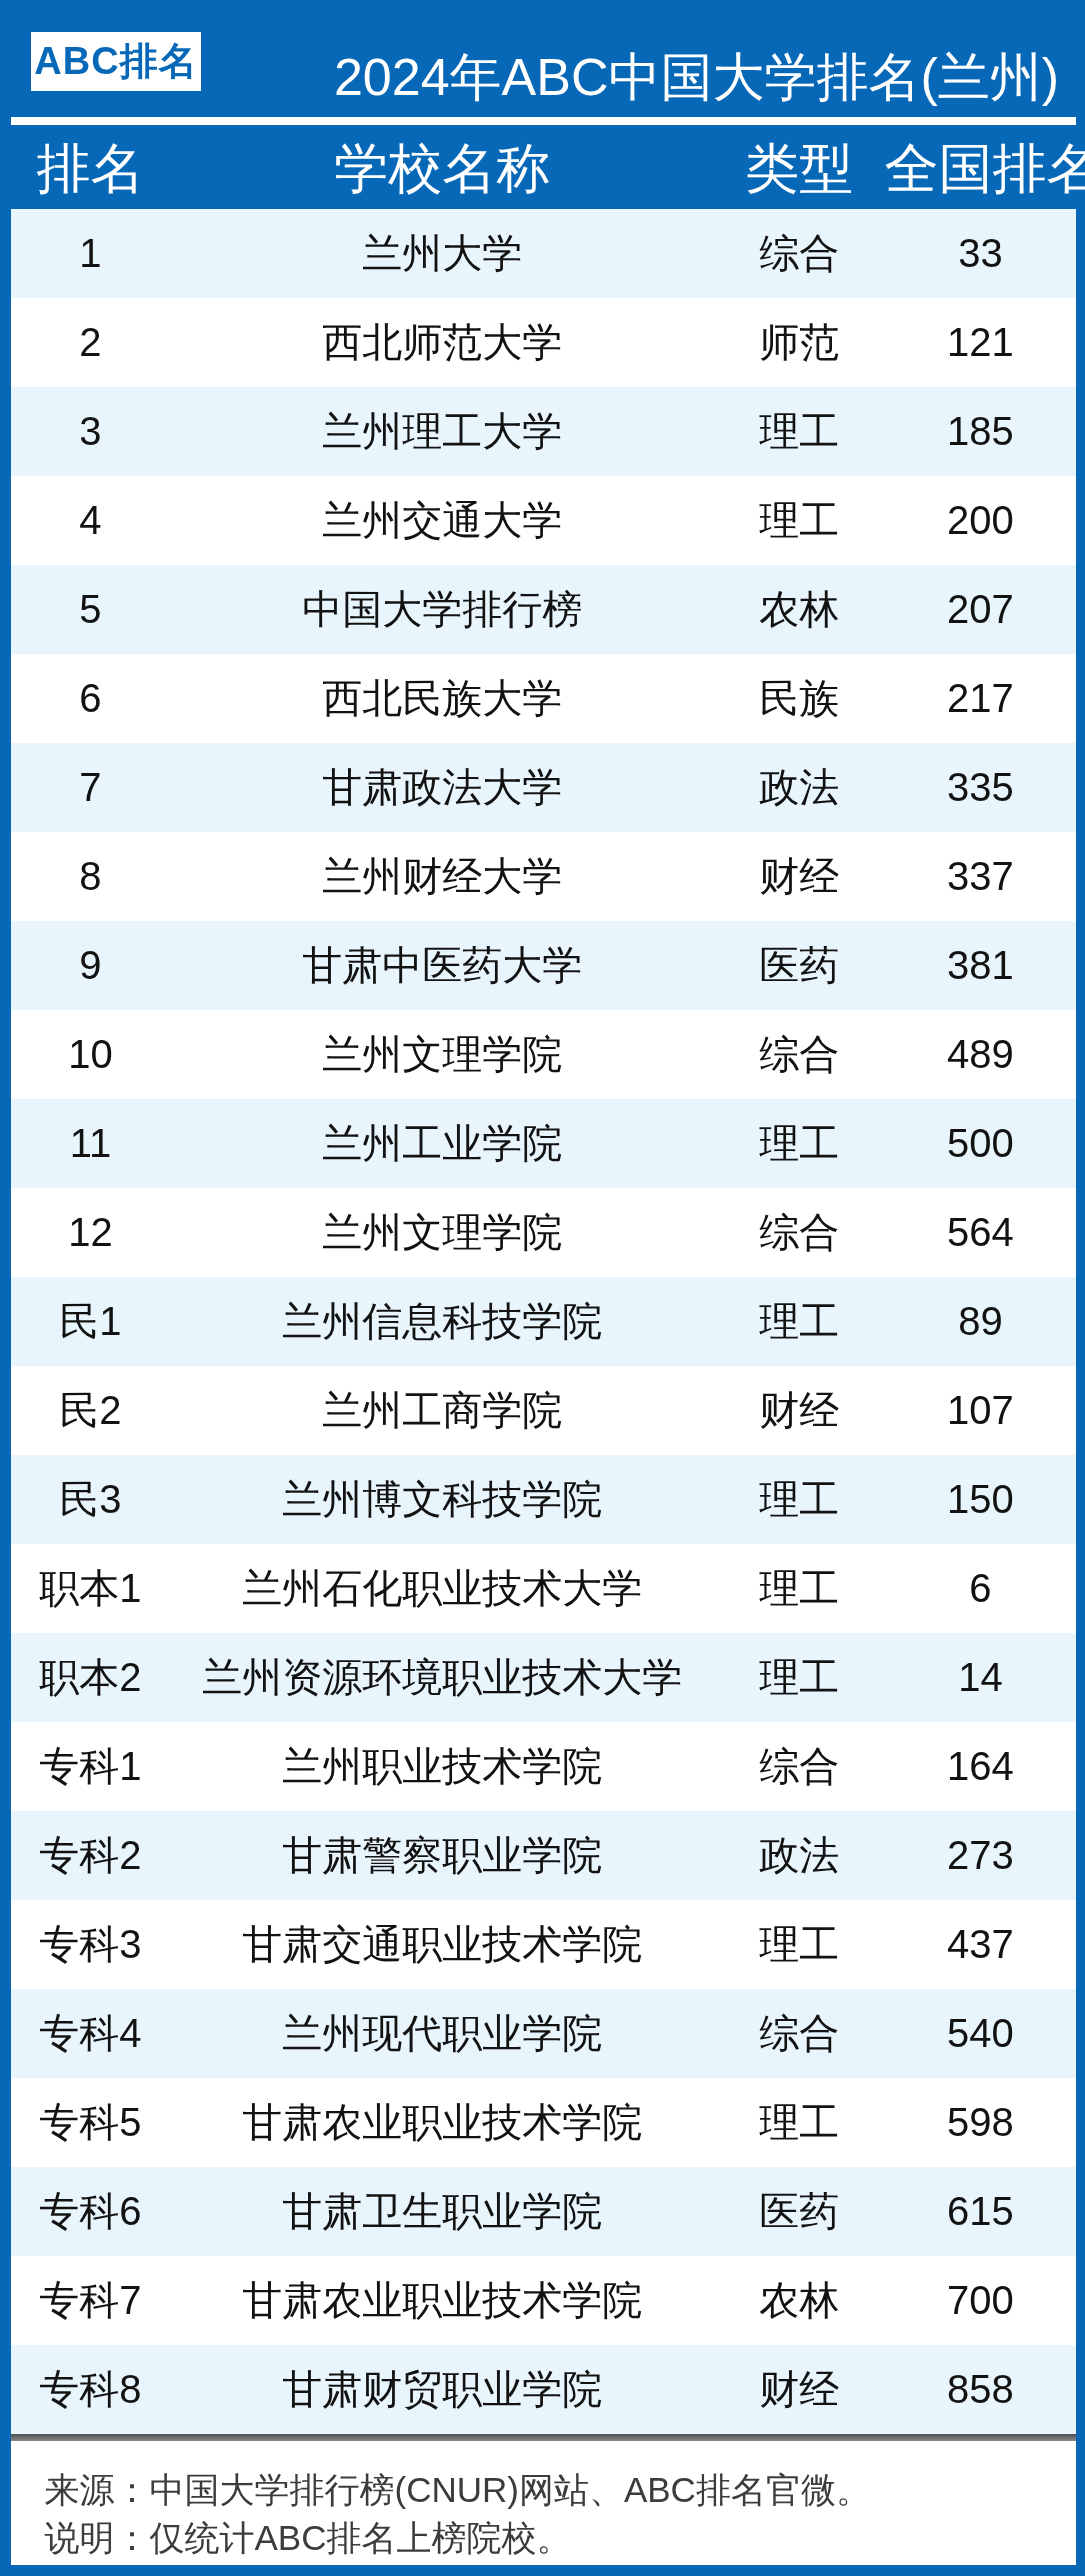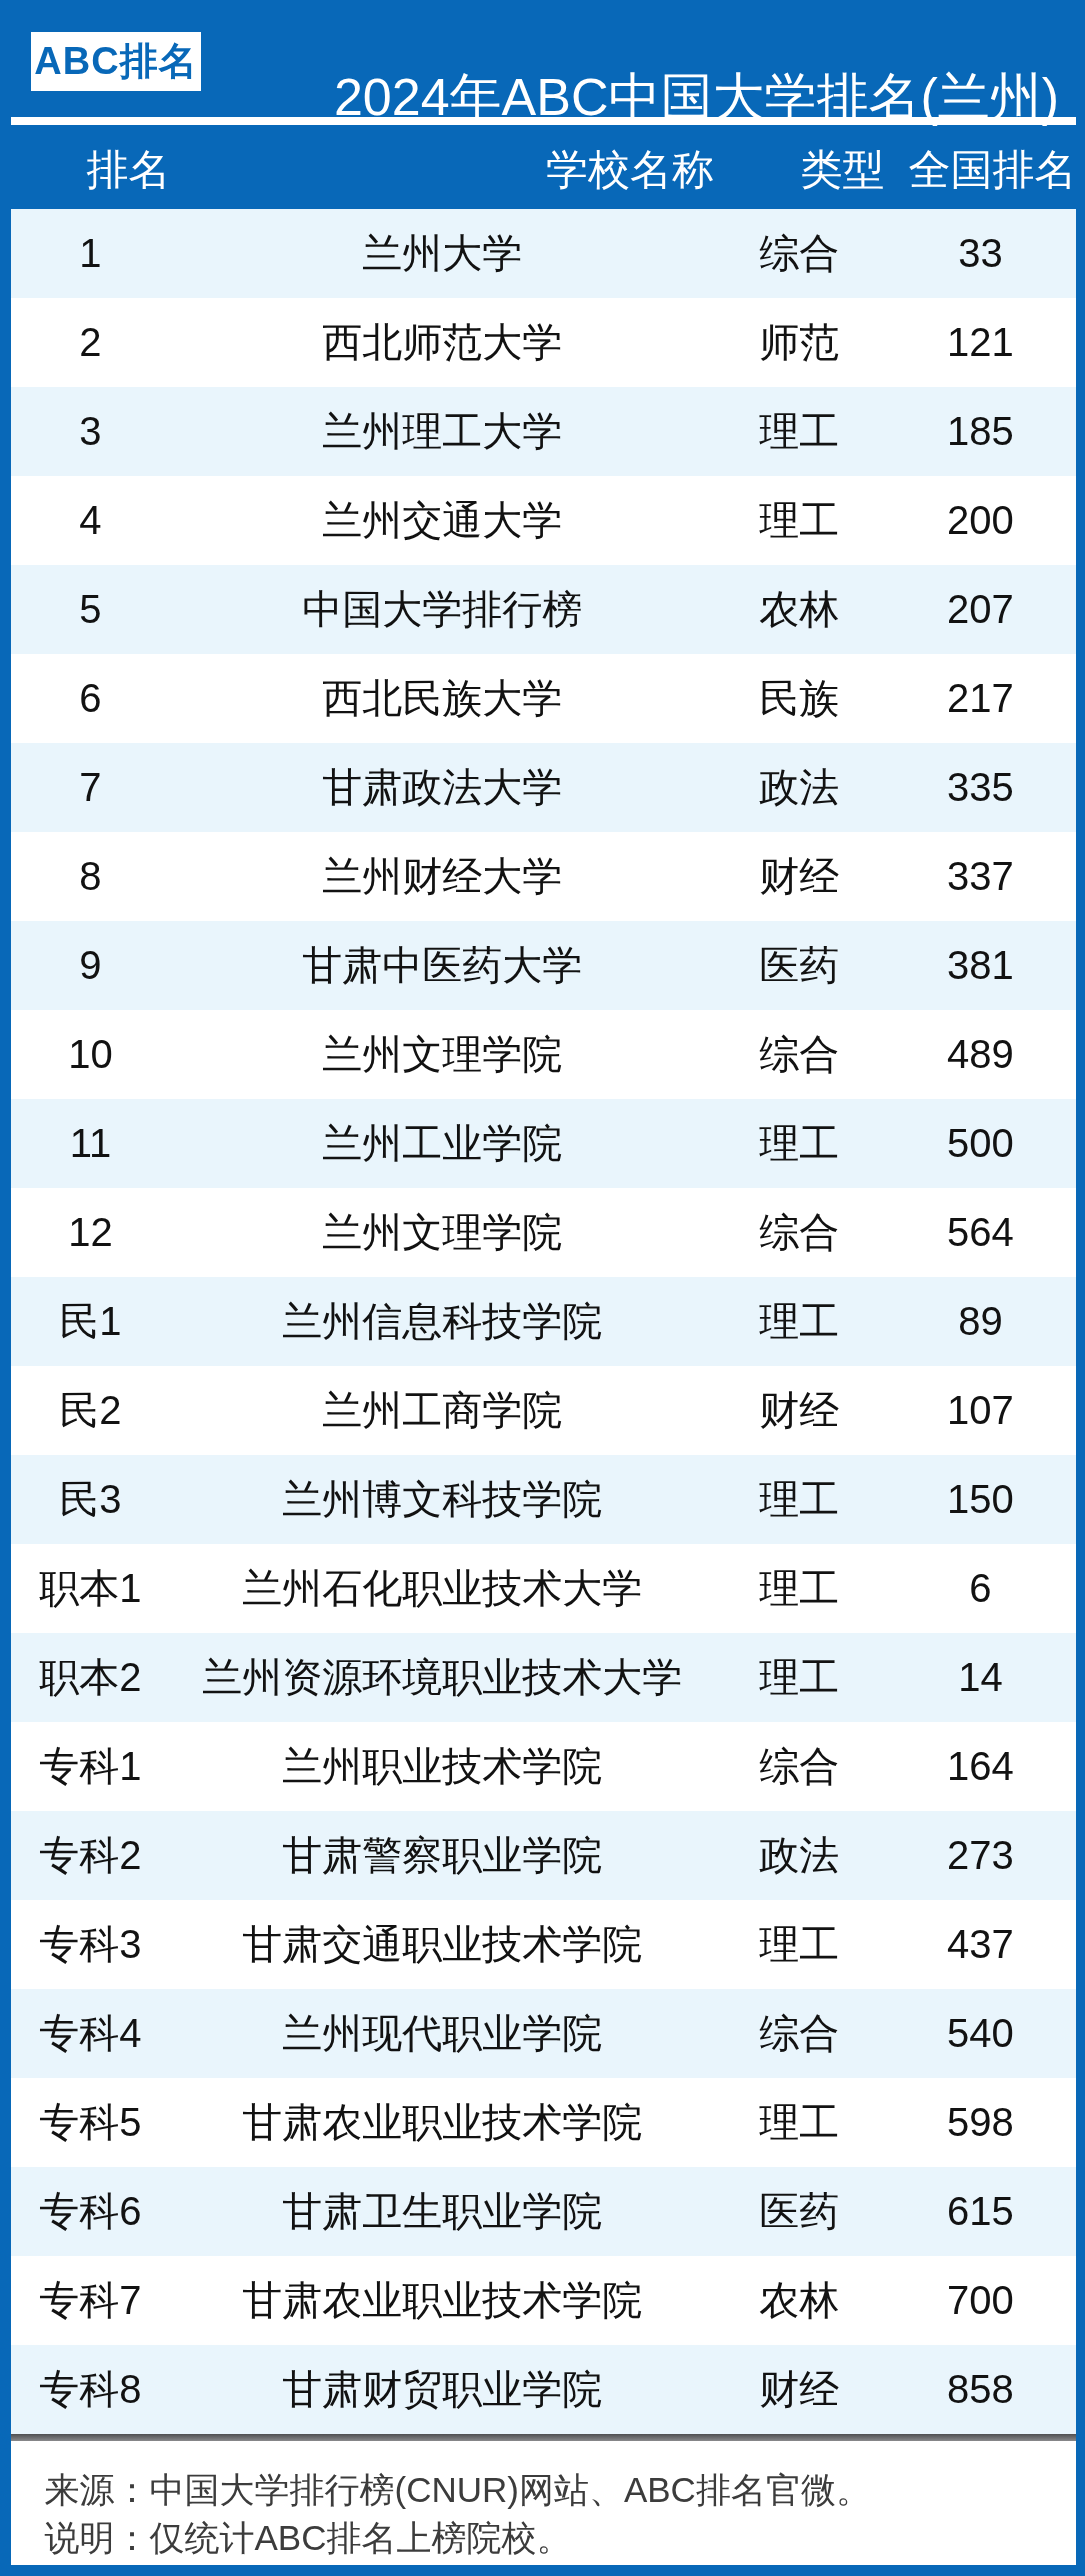--- a/index.html
+++ b/index.html
@@ -15,28 +15,28 @@
   
   .header { position: absolute; top: 0; left: 0; right: 0; height: 148px; background: #0868b8; }
   .badge {
     position: absolute; left: 31px; top: 32px; width: 170px; height: 59px;
     background: #ffffff; display: flex; align-items: center; justify-content: center;
   }
   .badge span { color: #0868b8; font-size: 38px; font-weight: 700; letter-spacing: 1px; white-space: nowrap; }
   .title {
     position: absolute; left: 326px; right: 19px; top: 48px;
     text-align: center; color: #ffffff; font-size: 52px; font-weight: 500;
-    line-height: 59px; white-space: nowrap; margin-top: 20px;
+    line-height: 59px; white-space: nowrap;
   }
   .divider { position: absolute; left: 10.5px; right: 9.6px; top: 117px; height: 7.7px; background: #ffffff; }
   .col-headers {
     position: absolute; left: 10.5px; right: 9.6px; top: 130px; height: 79px;
     display: grid; grid-template-columns: 15% 51% 16% 18%; align-items: center;
   }
-  .col-headers .col { text-align: right; color: #ffffff; font-size: 42px; font-weight: 400; white-space: nowrap; }
+  .col-headers .col { text-align: center; color: #ffffff; font-size: 54px; font-weight: 400; white-space: nowrap; }
 
   
   .card {
     position: absolute; top: 209px; left: 10.5px; right: 9.6px; bottom: 11.5px;
     background: #ffffff; display: flex; flex-direction: column;
   }
   table.ranking { width: 100%; border-collapse: collapse; table-layout: fixed; }
   table.ranking td {
     height: 89px; text-align: center; vertical-align: middle;
     font-size: 40px; color: #121212; white-space: nowrap; overflow: hidden;

